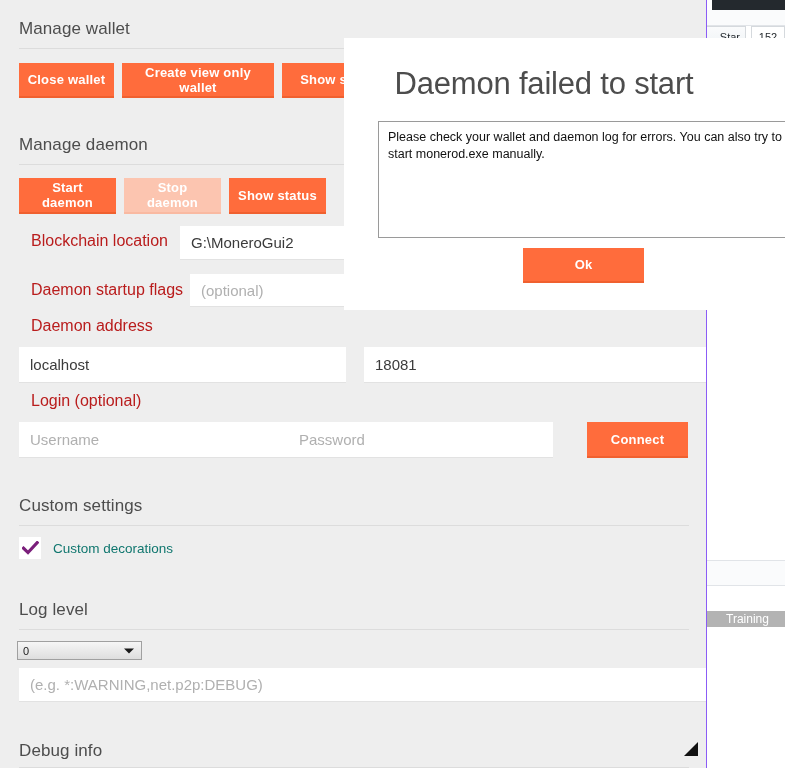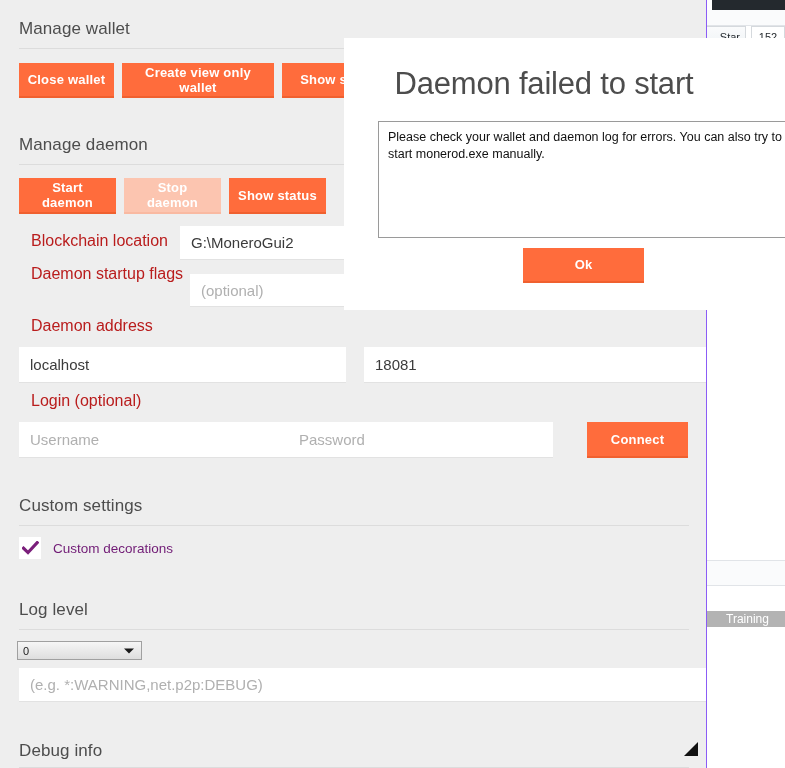--- a/index.html
+++ b/index.html
@@ -200,21 +200,21 @@
     background: #ffffff;
     display: flex;
     align-items: center;
     justify-content: center;
     position: relative;
   }
   .cbox svg { display: block; }
   .cbox-label {
     margin-left: 12px;
     font-size: 13.5px;
-    color: #701a75;
+    color: #0f766e;
   }
 
   
   #log-level-combo {
     position: absolute;
     left: 17px;
     top: 641px;
     width: 125px;
     height: 19px;
     background: linear-gradient(#f6f6f6, #dedede);
@@ -329,21 +329,21 @@
     <div class="section-title" style="top:135px;">Manage daemon</div>
     <div class="section-rule" style="top:164px;"></div>
 
     <button class="btn" style="left:19px; top:178px; width:97px; height:36px;">Start daemon</button>
     <button class="btn disabled" style="left:124px; top:178px; width:97px; height:36px;">Stop daemon</button>
     <button class="btn" style="left:229px; top:178px; width:97px; height:36px;">Show status</button>
 
     <div class="field-label" style="top:232px;">Blockchain location</div>
     <input class="textbox" type="text" style="left: 180px; top: 226px; width: 508px; height: 34px;" value="G:\MoneroGui2">
 
-    <div class="field-label" style="top:265px;text-align:right;">Daemon startup flags</div>
+    <div class="field-label" style="top:281px;text-align:right;">Daemon startup flags</div>
     <input class="textbox" type="text" style="left: 190px; top: 274px; width: 498px; height: 33px;" placeholder="(optional)">
 
     <div class="field-label" style="top:317px;">Daemon address</div>
     <input class="textbox" type="text" style="left: 19px; top: 347px; width: 327px; height: 36px;" value="localhost">
     <input class="textbox" type="text" style="left: 364px; top: 347px; width: 396px; height: 36px;" value="18081">
 
     <div class="field-label" style="top:392px;">Login (optional)</div>
     <input class="textbox" type="text" style="left: 19px; top: 422px; width: 294px; height: 36px;" placeholder="Username">
     <input class="textbox" type="text" style="left: 288px; top: 422px; width: 265px; height: 36px;" placeholder="Password">
     <button class="btn" style="left:587px; top:422px; width:101px; height:36px;">Connect</button>

